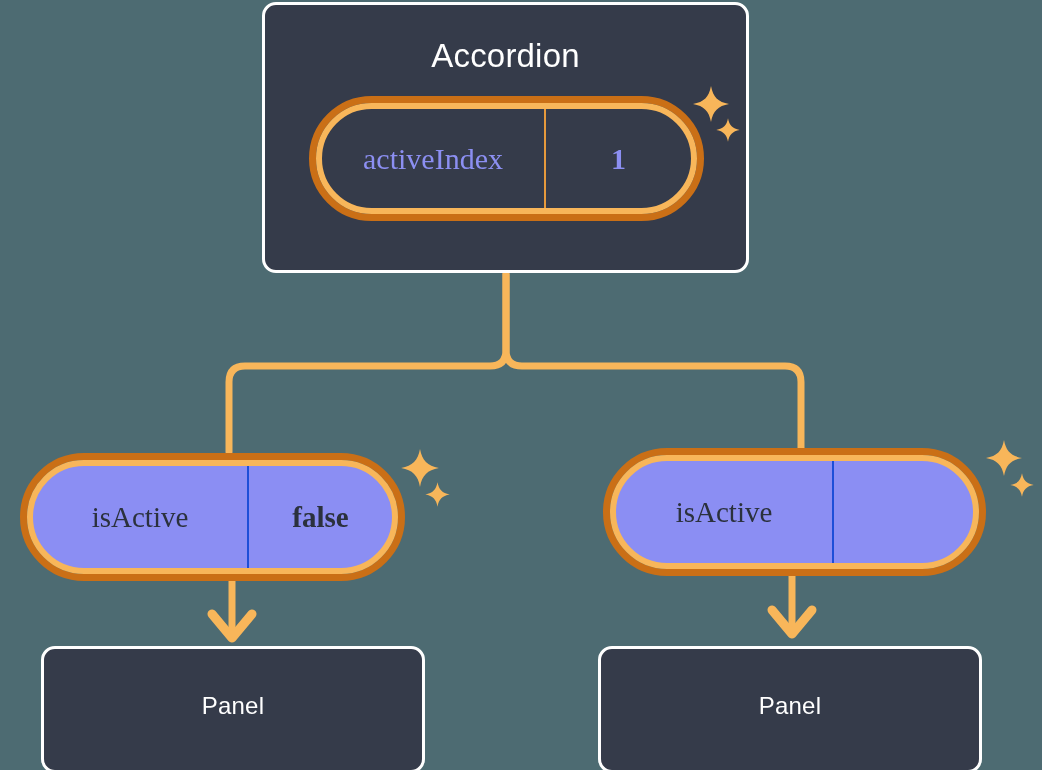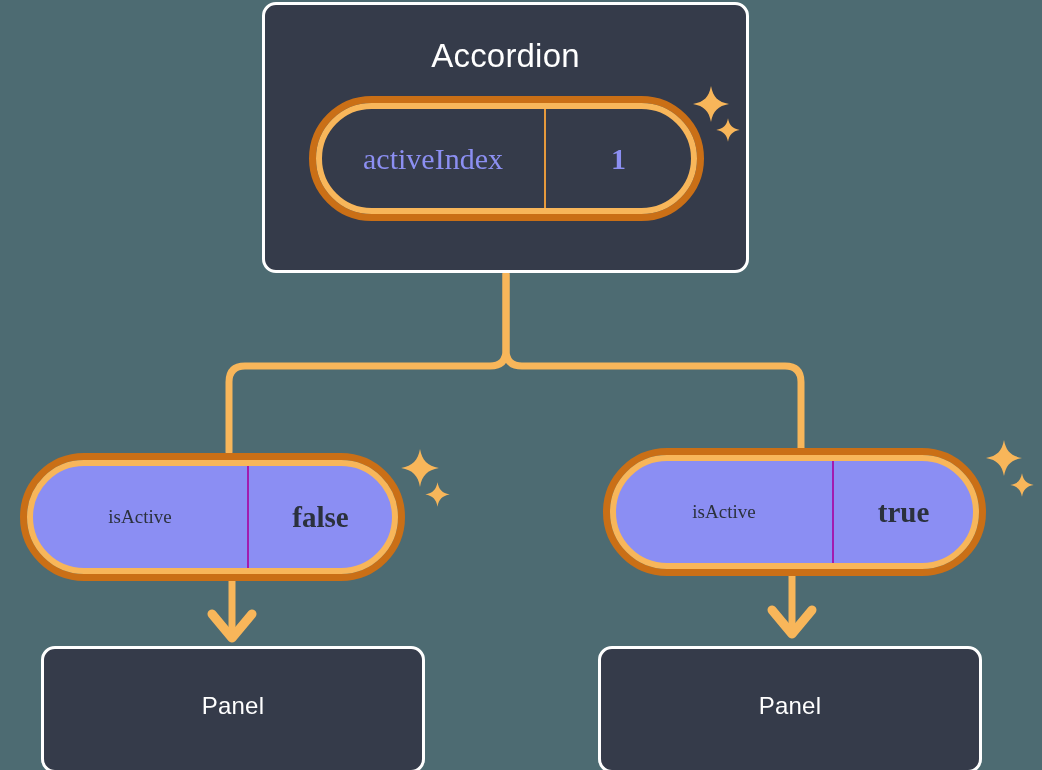--- a/index.html
+++ b/index.html
@@ -116,22 +116,22 @@
   }
   #pill-activeindex .pill-value {
     color: #8c8ff2;
     font-size: 30px;
   }
 
   
   .pill-purple .pill-inner { background: #8b8ef3; border-color: #f8b65a; }
   .pill-purple .pill-cell  { color: #2b313d; }
   .pill-purple .pill-key {
-    font-size: 19px;
-    border-right: 2px solid #a21caf;
+    font-size: 29px;
+    border-right: 2px solid #1d4ed8;
   }
   .pill-purple .pill-value { font-size: 29px; }
 
   #pill-isactive-left {
     left: 20px;
     top: 453px;
     width: 385px;
     height: 128px;
   }
   #pill-isactive-left .pill-key { width: 216px; }
@@ -212,21 +212,20 @@
     </svg>
   </div>
 
   <div id="panel-left-box" class="comp-box panel-box">
     <div class="comp-title panel-title">Panel</div>
   </div>
 
   <div id="pill-isactive-right" class="pill pill-outer pill-purple">
     <div class="pill-inner">
       <div class="pill-cell pill-key">isActive</div>
-      <div class="pill-cell pill-value">true</div>
     </div>
   </div>
 
   <div class="sparkle" style="left:984px; top:438px;">
     <svg width="40" height="40" viewBox="0 0 40 40">
       <path d="M20 2 C22 13 27 18 38 20 C27 22 22 27 20 38 C18 27 13 22 2 20 C13 18 18 13 20 2 Z" fill="#f8b65a"></path>
     </svg>
   </div>
   <div class="sparkle" style="left:1009px; top:472px;">
     <svg width="26" height="26" viewBox="0 0 40 40">

